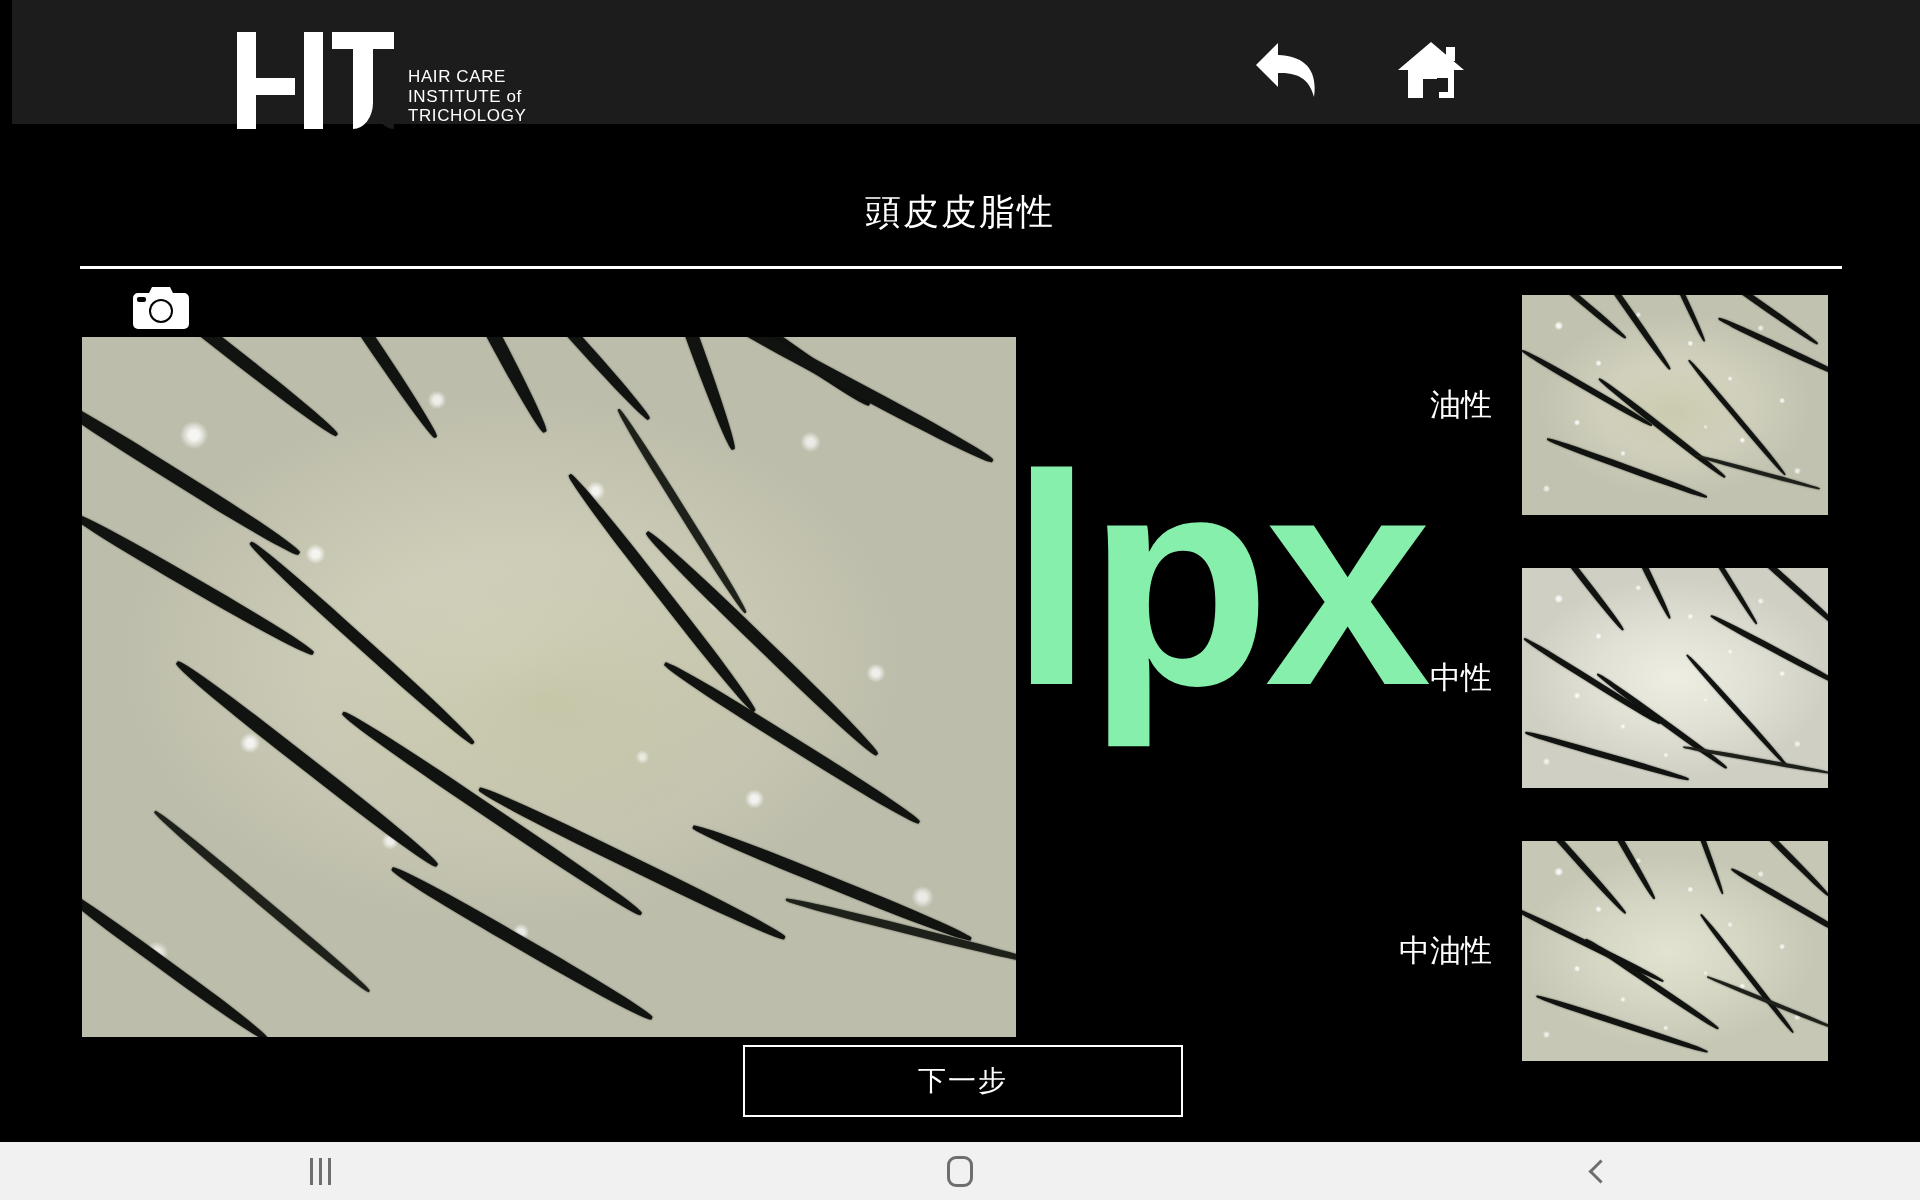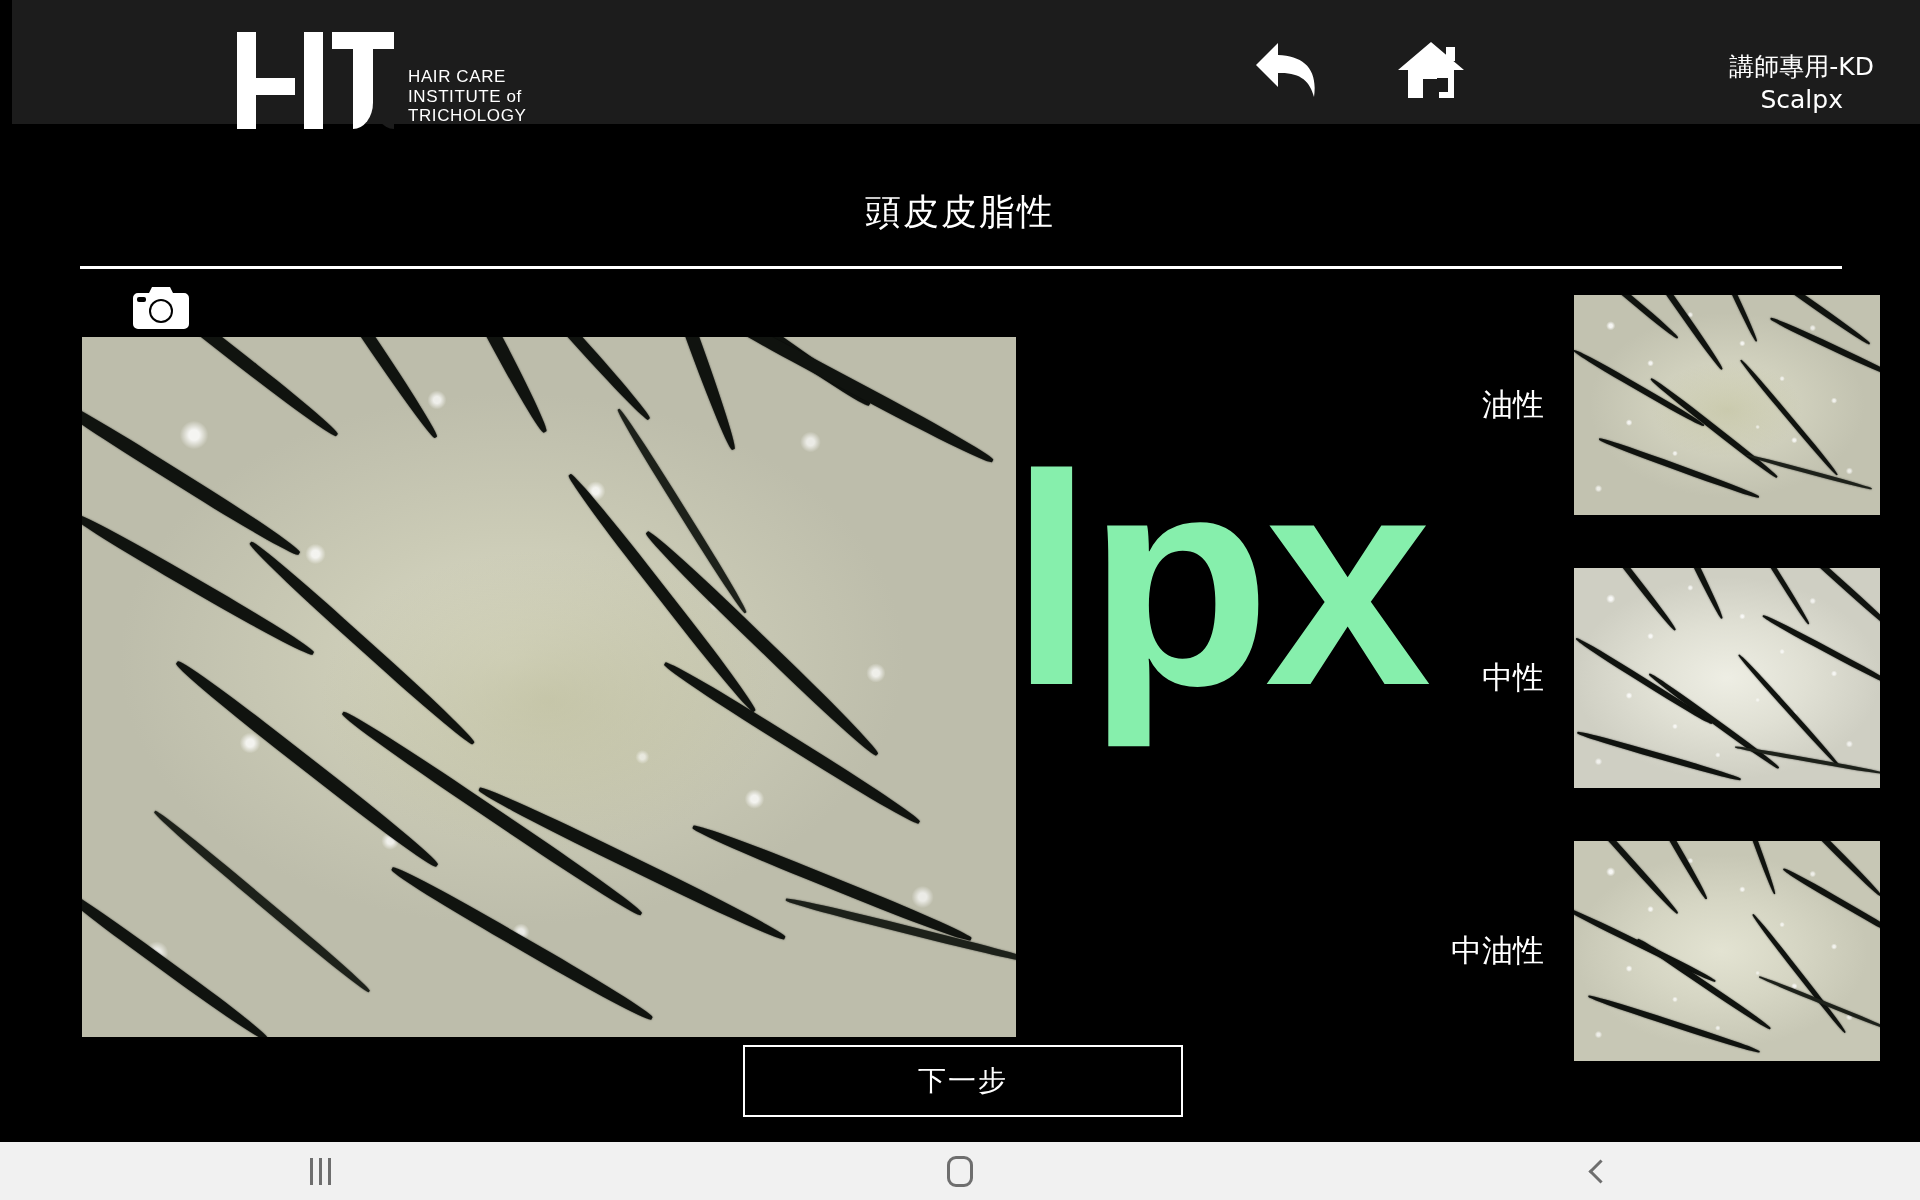--- a/index.html
+++ b/index.html
@@ -124,21 +124,21 @@
     font-size:300px; font-weight:bold; color:#86efac;
     letter-spacing:-6px; line-height:1;
     font-family:"Liberation Sans", sans-serif;
     user-select:none; pointer-events:none;
   }
 
   
   .levels { position:absolute; left:1380px; top:295px; width:500px; }
   .level-row {
     position:relative; display:flex; align-items:center;
-    height:220px; margin-bottom:53px;justify-content:flex-end;
+    height:220px; margin-bottom:53px;
   }
   .level-row:last-child { margin-bottom:0; }
   .level-label {
     width:142px; text-align:right; padding-right:30px;
     color:#fff; font-size:31px; white-space:nowrap;
     font-family:"DejaVu Sans","Liberation Sans",sans-serif;
   }
   .level-thumb {
     width:306px; height:220px; overflow:hidden; position:relative;
     background:#c8c8b6; cursor:pointer;
@@ -206,24 +206,20 @@
       </span>
       <span class="nav-icon">
         <svg width="70" height="64" viewBox="0 0 70 64">
           <path d="M35 4 L68 32 L58 32 L58 60 L43 60 L43 41 L27 41 L27 60 L12 60 L12 32 L2 32 Z" fill="#fff"></path>
           <rect x="50" y="9" width="9" height="14" fill="#fff"></rect>
           <rect x="41" y="40" width="11" height="14" fill="#1c1c1c"></rect>
         </svg>
       </span>
     </div>
 
-    <div class="user-box">
-      <div>講師專用-KD</div>
-      <div>Scalpx</div>
-    </div>
   </div>
 
   <div class="page-title">頭皮皮脂性</div>
   <div class="divider"></div>
 
   <div class="watermark">lpx</div>
 
   <span class="camera-icon">
     <svg width="56" height="46" viewBox="0 0 56 46">
       <path d="M19 4 L37 4 L40 10 L51 10 A5 5 0 0 1 56 15 L56 41 A5 5 0 0 1 51 46 L5 46 A5 5 0 0 1 0 41 L0 15 A5 5 0 0 1 5 10 L16 10 Z" fill="#fff"></path>

